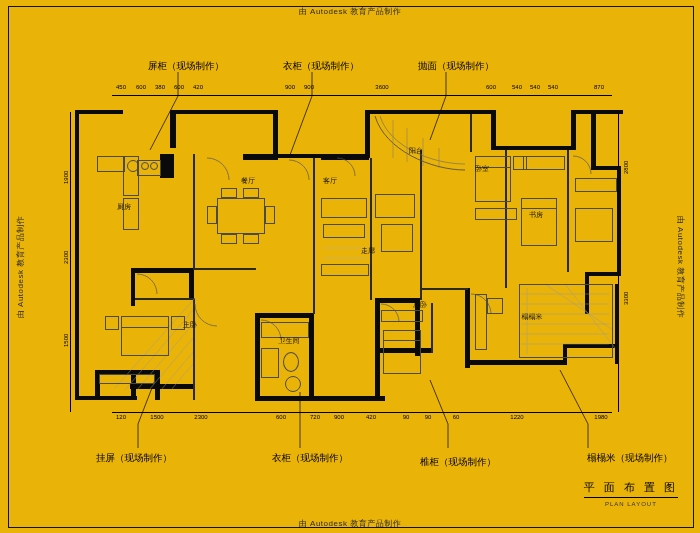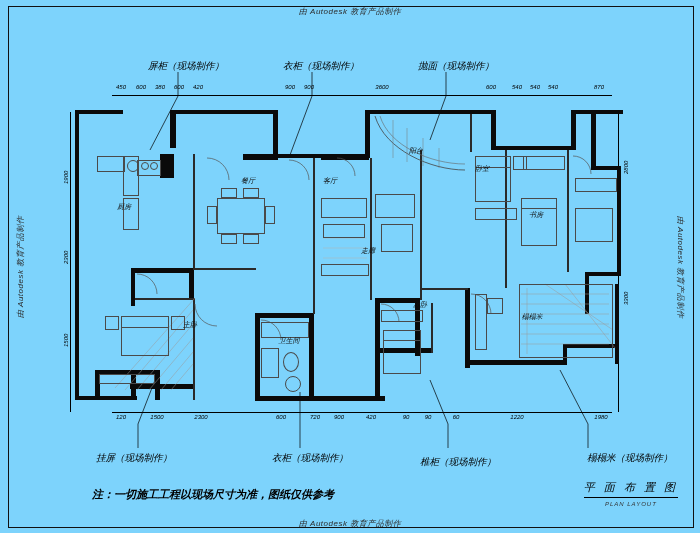--- a/index.html
+++ b/index.html
@@ -1,17 +1,17 @@
 <!DOCTYPE html>
 <html><head>
 <meta charset="utf-8">
 <style>
   html,body{margin:0;padding:0;background:#ffffff;}
   body{width:700px;height:533px;overflow:hidden;font-family:"Liberation Sans",sans-serif;color:#000;}
-  #stage{position:relative;width:700px;height:533px;background:#7dd3fc;font-style:italic;}
+  #stage{position:relative;width:700px;height:533px;background:#eab308;}
 
   .wm{position:absolute;color:#2b2b2b;font-size:8px;letter-spacing:.5px;white-space:nowrap;}
   .wm-top{left:50%;top:6px;transform:translateX(-50%);}
   .wm-bot{left:50%;bottom:4px;transform:translateX(-50%);}
   .wm-left{left:-40px;top:50%;transform:translateY(-50%) rotate(-90deg);width:120px;text-align:center;}
   .wm-right{right:-40px;top:50%;transform:translateY(-50%) rotate(90deg);width:120px;text-align:center;}
 
   .frame{position:absolute;left:8px;top:6px;width:684px;height:520px;border:1px solid #111;}
 
   .lbl{position:absolute;font-size:9px;white-space:nowrap;color:#000;}
@@ -292,21 +292,20 @@
     <div class="room" style="left:330px;top:202px;width:30px;">次卧</div>
     <div class="room" style="left:436px;top:214px;width:42px;">榻榻米</div>
 
   </div>
 
   <div class="lbl lbl-bot" style="left:96px;top:452px;">挂屏（现场制作）</div>
   <div class="lbl lbl-bot" style="left:272px;top:452px;">衣柜（现场制作）</div>
   <div class="lbl lbl-bot" style="left:420px;top:456px;">椎柜（现场制作）</div>
   <div class="lbl lbl-bot" style="left:587px;top:452px;">榻榻米（现场制作）</div>
 
-  <div class="note">注：一切施工工程以现场尺寸为准，图纸仅供参考</div>
 
   <div class="title-block">
     <div class="title-main">平 面 布 置 图</div>
     <div class="title-rule"></div>
     <div class="title-sub">PLAN LAYOUT</div>
   </div>
 
 </div>
 
 </body></html>

